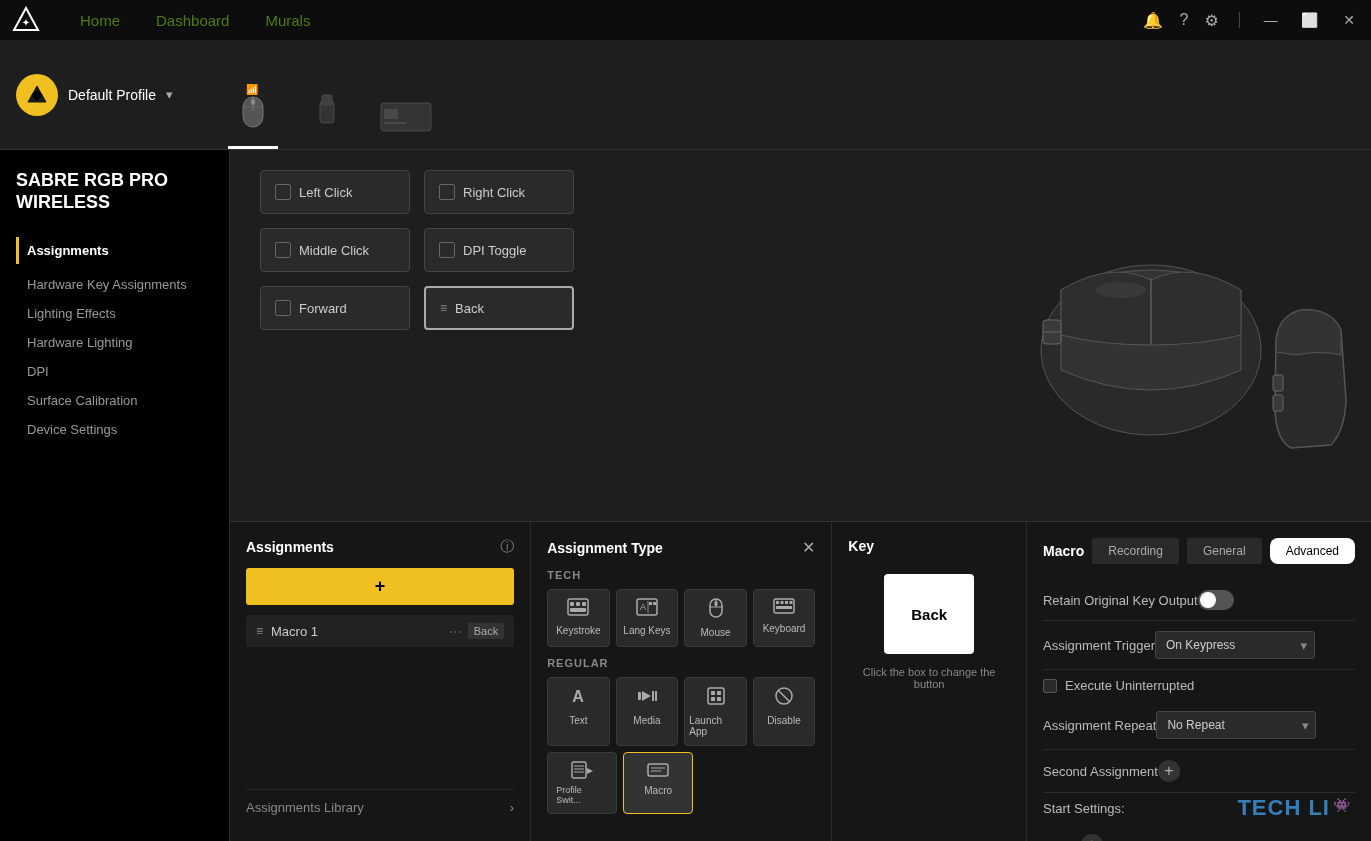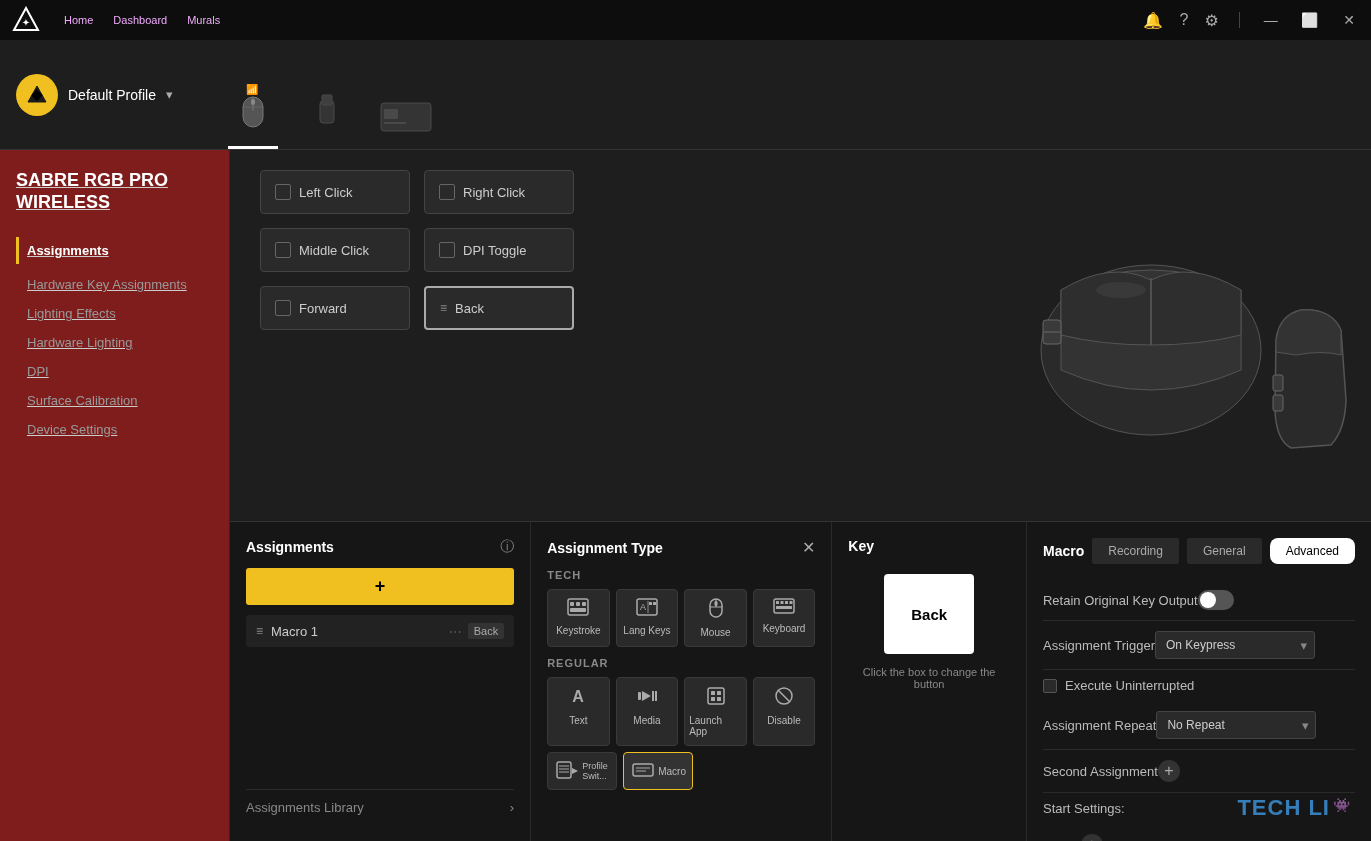--- a/index.html
+++ b/index.html
@@ -18,24 +18,25 @@
       background: #0d0d0d;
       height: 40px;
       display: flex;
       align-items: center;
       padding: 0 12px;
       justify-content: space-between;
     }
     .titlebar-left { display: flex; align-items: center; gap: 24px; }
     .titlebar-nav { display: flex; gap: 20px; }
     .nav-item {
-      color: #f0abfc;
-      font-size: 11px;
+      color: #4d7c0f;
+      font-size: 15px;
       cursor: pointer;
       padding: 4px 0;
+      margin-left: 16px;
     }
     .titlebar-right { display: flex; align-items: center; gap: 16px; }
     .titlebar-icon { color: #aaa; font-size: 16px; cursor: pointer; }
     .win-btn { color: #aaa; font-size: 14px; cursor: pointer; padding: 0 4px; }
 
     
     .profile-bar {
       background: #1e1e1e;
       height: 110px;
       display: flex;
@@ -79,25 +80,24 @@
 
     
     .main {
       display: flex;
       height: calc(841px - 40px - 110px);
     }
 
     
     .sidebar {
       width: 230px;
-      background: #7f1d1d;
+      background: #000000;
       padding: 20px 16px;
       flex-shrink: 0;
       border-right: 1px solid #2a2a2a;
-      text-decoration: underline;
     }
     .device-title {
       font-size: 18px;
       font-weight: bold;
       color: #fff;
       line-height: 1.2;
       margin-bottom: 24px;
     }
     .sidebar-section-header {
       color: #fff;
@@ -273,21 +273,21 @@
       font-size: 10px;
       color: #bbb;
     }
     .type-btn .icon { font-size: 18px; color: #aaa; }
     .type-btn-wide {
       background: #2a2a2a;
       border: 1px solid #3a3a3a;
       border-radius: 4px;
       padding: 8px;
       display: flex;
-      flex-direction: row;
+      flex-direction: column;
       align-items: center;
       gap: 4px;
       cursor: pointer;
       font-size: 10px;
       color: #bbb;
       width: 70px;
     }
     .type-btn-wide.active { background: #333; border-color: #f0c020; }
     .type-row { display: flex; gap: 6px; }
 

